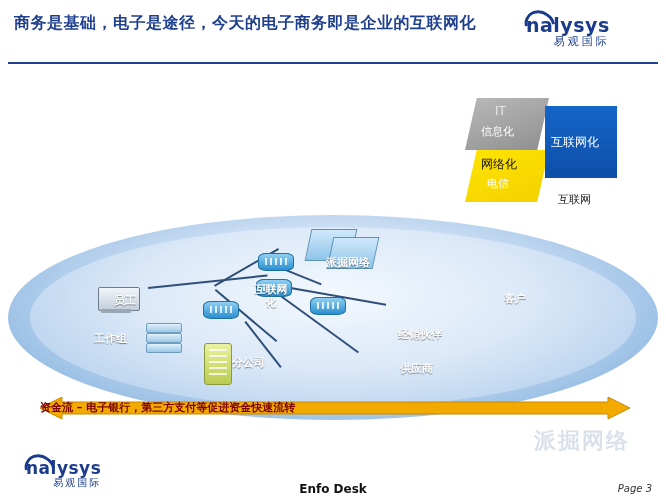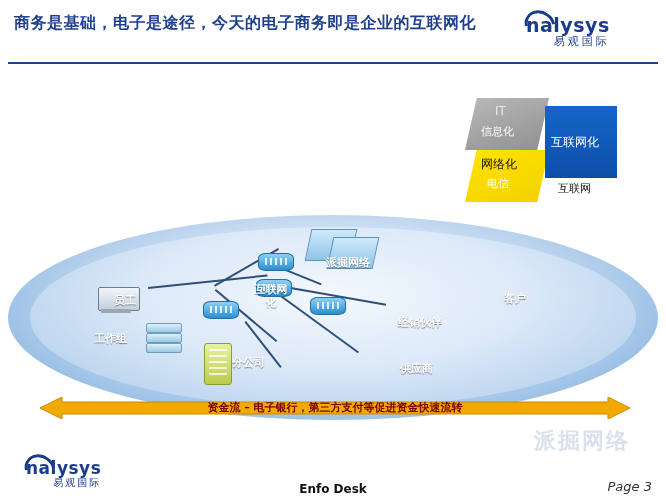--- a/index.html
+++ b/index.html
@@ -25,21 +25,21 @@
         clip-path:polygon(14% 0,100% 0,86% 100%,0 100%);}
   .f-it .lbl1{position:absolute;left:30px;top:6px;font-size:12px;color:#e9e9e9;}
   .f-it .lbl2{position:absolute;left:16px;top:26px;font-size:11px;color:#ffffff;}
   .f-net{left:10px;top:60px;width:84px;height:52px;background:linear-gradient(160deg,#ffe400,#f2d100);
         clip-path:polygon(14% 0,100% 0,86% 100%,0 100%);}
   .f-net .lbl1{position:absolute;left:16px;top:6px;font-size:12px;color:#111;}
   .f-net .lbl2{position:absolute;left:22px;top:26px;font-size:11px;color:#ffffff;}
   .f-blue{left:90px;top:16px;width:72px;height:72px;background:linear-gradient(180deg,#1565c8,#0d4fa8);}
   .f-blue .lbl1{position:absolute;left:6px;top:28px;font-size:12px;color:#fff;white-space:nowrap;}
   .lbl-bottom{position:absolute;font-size:11px;color:#111;}
-  .lbl-hl{left:103px;top:91px;}
+  .lbl-hl{left:103px;top:102px;}
 
   
   .scene{position:absolute;left:8px;top:215px;width:650px;height:230px;}
   .ellipse{position:absolute;left:0;top:0;width:650px;height:205px;border-radius:50%;
       background:radial-gradient(ellipse at 50% 42%, #e9f1fb 0%, #cfe0f4 42%, #9ec2e6 72%, #6ea6d8 92%, #5b96cd 100%);}
   .ellipse-in{position:absolute;left:22px;top:12px;width:606px;height:181px;border-radius:50%;
       background:radial-gradient(ellipse at 50% 38%, #f3f8fd 0%, #dce9f8 45%, #b9d3ee 80%, #a6c8e9 100%);}
 
   .node{position:absolute;}
   .router{width:34px;height:16px;border-radius:8px/5px;background:linear-gradient(180deg,#8fd0f2,#2a8fd0);border:1px solid #1d6fa5;}
@@ -57,30 +57,30 @@
   .server{position:absolute;width:26px;height:40px;border-radius:3px;background:linear-gradient(180deg,#e8f2a0,#b9cc4f);border:1px solid #8b9b3b;}
   .server:after{content:"";position:absolute;left:4px;top:5px;width:18px;height:28px;
       background:repeating-linear-gradient(180deg,#ffffff 0 2px,transparent 2px 6px);opacity:.75;}
   .stack{position:absolute;width:38px;height:30px;}
   .stack i{position:absolute;left:0;width:34px;height:8px;border-radius:2px;background:linear-gradient(180deg,#dff0fb,#9cc8e6);border:1px solid #6e9dbd;display:block;}
   .cloudbox{position:absolute;width:44px;height:30px;background:linear-gradient(180deg,#cfe9fb,#8fc4e8);border:1px solid #5e93b8;transform:skewX(-12deg);}
 
   
   .arrowwrap{position:absolute;left:40px;width:590px;height:22px;}
   .arrow-bi{position:absolute;left:0;top:0;width:100%;height:22px;}
-  .arrow-txt{position:absolute;left:0;top:0;width:100%;height:22px;line-height:22px;text-align:center;font-size:11px;font-weight:bold;color:#7a0000;}
+  .arrow-txt{position:absolute;left:0;top:0;width:100%;height:22px;line-height:22px;text-align:left;font-size:11px;font-weight:bold;color:#7a0000;}
   .arrow-txt.green{color:#0b4a00;}
   .arrow-txt.purple{color:#4b006e;}
 
   
   .logo-bot{position:absolute;left:8px;bottom:6px;width:150px;height:38px;}
   .logo-bot .logo-word{font-size:17px;}
   .logo-bot .logo-cn{font-size:10px;letter-spacing:2px;}
   .footer-center{position:absolute;left:0;bottom:4px;width:666px;text-align:center;font-size:12px;font-weight:bold;color:#111;}
-  .pagenum{position:absolute;right:14px;bottom:6px;font-size:13px;color:#333;font-style:italic;}
+  .pagenum{position:absolute;right:14px;bottom:6px;font-size:10px;color:#333;font-style:italic;}
   .watermark{position:absolute;right:36px;bottom:44px;font-size:22px;color:#cfd8e4;font-weight:bold;letter-spacing:2px;opacity:.75;}
 </style>
 </head>
 <body>
 
 <div class="slide">
 
   <div class="title">商务是基础，电子是途径，今天的电子商务即是企业的互联网化</div>
   <div class="title-rule"></div>
 
@@ -155,21 +155,21 @@
 
     <div class="person" style="left:516px;top:102px;"></div>
     <div class="person" style="left:538px;top:98px;"></div>
     <div class="person" style="left:560px;top:104px;"></div>
 
     <span class="cap" style="left:106px;top:78px;">员工</span>
     <span class="cap" style="left:86px;top:116px;">工作组</span>
     <span class="cap" style="left:243px;top:68px;width:40px;line-height:13px;text-align:center;">互联网化</span>
     <span class="cap" style="left:318px;top:40px;">派掘网络</span>
     <span class="cap" style="left:224px;top:140px;">分公司</span>
-    <span class="cap" style="left:390px;top:100px;">经销伙伴</span>
+    <span class="cap" style="left:390px;top:112px;">经销伙伴</span>
     <span class="cap" style="left:392px;top:146px;">供应商</span>
     <span class="cap" style="left:496px;top:76px;">客户</span>
   </div>
 
   <div class="arrowwrap" style="top:397px;">
     <svg class="arrow-bi" viewBox="0 0 590 22" preserveAspectRatio="none">
       <polygon points="0,11 22,0 22,5 568,5 568,0 590,11 568,22 568,17 22,17 22,22" fill="#F2A900" stroke="#C98A00" stroke-width="1"></polygon>
     </svg>
     <div class="arrow-txt">资金流 – 电子银行，第三方支付等促进资金快速流转</div>
   </div>

